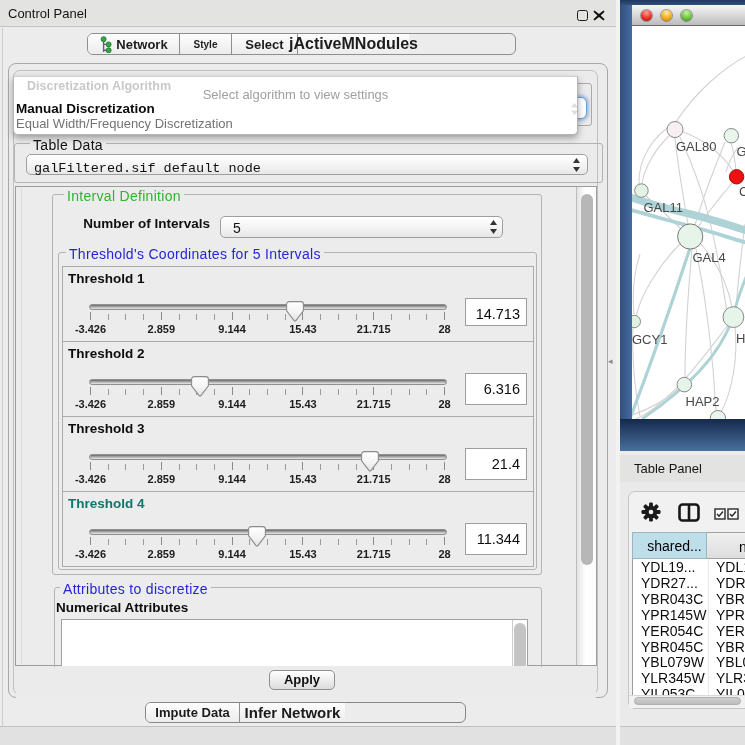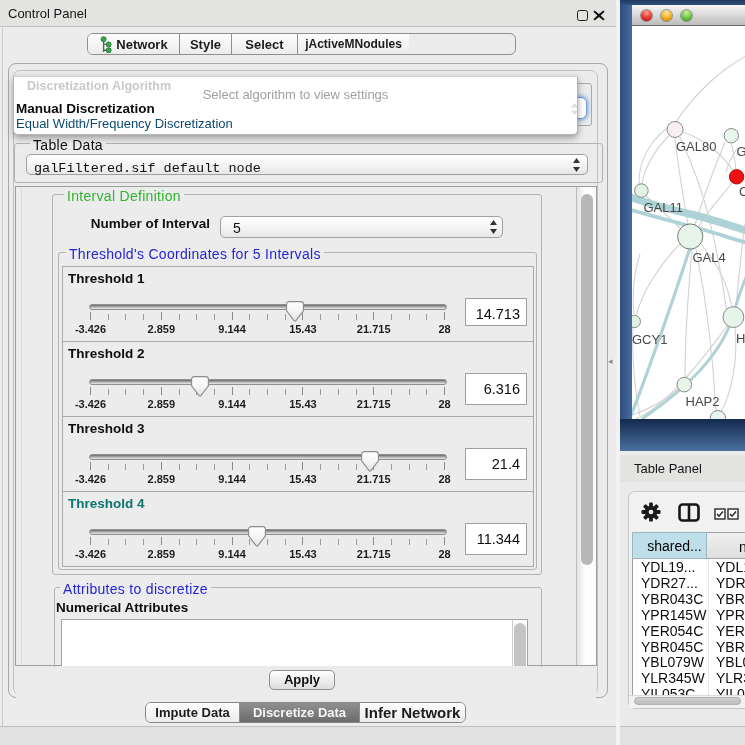--- a/index.html
+++ b/index.html
@@ -20,55 +20,55 @@
 </svg>
 
 <div class="abs" style="left:2px;top:28px;width:1px;height:698px;background:#cccccc;"></div>
 <div class="abs" style="left:87px;top:33px;width:429px;height:22px;border:1px solid #8f8f8f;border-radius:6px;overflow:hidden;display:flex;">
 <div style="width:91px;background:linear-gradient(#fdfdfd,#ececec);color:#1c1c1c;display:flex;align-items:center;justify-content:center;font-size:13px;font-weight:600;"><svg width="13" height="17" viewBox="0 0 13 17" style="margin-right:4px;">
         <path d="M4.6 3.2 V16 M4.6 8.4 H9.6 M4.6 14.3 H9.6" stroke="#5c6172" stroke-width="1.4" fill="none"></path>
         <circle cx="4.6" cy="3.2" r="2.5" fill="#37a648" stroke="#1e7d31" stroke-width="0.9"></circle>
         <circle cx="9.6" cy="8.4" r="2.5" fill="#37a648" stroke="#1e7d31" stroke-width="0.9"></circle>
         <circle cx="9.6" cy="14.3" r="2.5" fill="#37a648" stroke="#1e7d31" stroke-width="0.9"></circle>
       </svg>Network</div>
-<div style="width:52px;border-left:1px solid #8f8f8f;background:linear-gradient(#fdfdfd,#ececec);color:#1c1c1c;display:flex;align-items:center;justify-content:center;font-size:13px;font-weight:600;">Style</div>
+<div style="width:52px;border-left:1px solid #8f8f8f;background:linear-gradient(#fdfdfd,#ececec);color:#1c1c1c;display:flex;align-items:center;justify-content:center;font-size:10px;font-weight:600;">Style</div>
 <div style="width:66px;border-left:1px solid #8f8f8f;background:linear-gradient(#fdfdfd,#ececec);color:#1c1c1c;display:flex;align-items:center;justify-content:center;font-size:13px;font-weight:600;">Select</div>
-<div style="width:112px;border-left:1px solid #8f8f8f;background:linear-gradient(#fdfdfd,#ececec);color:#1c1c1c;display:flex;align-items:center;justify-content:center;font-size:12px;font-weight:600;">jActiveMNodules</div>
+<div style="width:112px;border-left:1px solid #8f8f8f;background:linear-gradient(#fdfdfd,#ececec);color:#1c1c1c;display:flex;align-items:center;justify-content:center;font-size:16px;font-weight:600;">jActiveMNodules</div>
 </div>
 <div class="abs" style="left:8px;top:63px;width:600px;height:635px;border:1.5px solid #a8a8a8;border-radius:8px;background:#ebebeb;"></div>
 <div class="abs" style="left:13px;top:70px;width:584.5px;height:625px;border:1px solid #c0c0c0;border-radius:7px;"></div>
 <div class="grp" style="left:13px;top:83px;width:579px;height:43px;border-color:#a9a9a9;"></div>
 <div class="abs" style="left:24px;top:97px;width:563px;height:22px;background:#fff;border:1.5px solid #6d9fd8;border-radius:6px;box-shadow:0 0 3px 2px rgba(100,150,215,0.55);"></div>
 
 <div class="abs" style="left:13px;top:76px;width:565px;height:59px;background:#fff;border:1px solid #b5b5b5;border-top-color:#cfcfcf;border-radius:0 0 5px 5px;box-shadow:0 3px 7px rgba(0,0,0,0.35);z-index:5;"></div>
 <div class="abs" style="left:27px;top:79px;font-size:12.5px;font-weight:700;color:#c9c9c9;z-index:6;">Discretization Algorithm</div>
 <div class="abs" style="left:13px;top:86.5px;width:565px;text-align:center;font-size:13px;color:#9f9f9f;z-index:6;">Select algorithm to view settings</div>
 <div class="abs" style="left:16px;top:101px;font-size:13.5px;font-weight:700;color:#0c0c0c;z-index:6;">Manual Discretization</div>
-<div class="abs" style="left:16px;top:116px;font-size:13px;color:#0c4a6e;z-index:6;">Equal Width/Frequency Discretization</div>
+<div class="abs" style="left:16px;top:116px;font-size:13px;color:#737373;z-index:6;">Equal Width/Frequency Discretization</div>
 <svg class="abs" style="left:570px;top:102px;z-index:6;" width="9" height="14" viewBox="0 0 9 14">
 <path d="M4.5 1 L8 5.5 L1 5.5 Z" fill="rgba(130,130,130,0.28)"></path>
     <path d="M4.5 13 L8 8.5 L1 8.5 Z" fill="rgba(130,130,130,0.28)"></path>
   </svg>
 
 <div class="grp" style="left:14px;top:143px;width:589px;height:40px;"></div>
 <div class="glabel" style="left:30px;top:136.5px;color:#111;">Table Data</div>
 <div class="cbox" style="left:26px;top:154px;width:562px;height:21px;"></div>
 <div class="cbtext" style="left:34px;top:161px;font-size:13.5px;font-family:Liberation Mono, monospace;">galFiltered.sif default node</div>
 <svg class="abs" style="left:572px;top:156.5px;" width="9" height="16" viewBox="0 0 9 16">
 <path d="M4.5 1 L8 6 L1 6 Z" fill="#333"></path>
     <path d="M4.5 15 L8 10 L1 10 Z" fill="#333"></path>
   </svg>
 <div class="abs" style="left:15px;top:186px;width:582px;height:480px;border:1px solid #9d9d9d;background:#ececec;overflow:hidden;"></div>
 <div class="abs" style="left:576px;top:187px;width:20px;height:478px;background:linear-gradient(to right,#e3e3e3,#ffffff 45%,#fbfbfb);border-left:1px solid #bcbcbc;"></div>
 <div class="abs" style="left:581px;top:194px;width:12px;height:371px;background:#b7b7b7;border-radius:6px;"></div>
 <div class="abs" style="left:21px;top:188px;width:1px;height:477px;background:#dcdcdc;"></div>
 <div class="abs" style="left:608px;top:356px;font-size:9px;color:#8a8a8a;">◂</div>
 <div class="grp" style="left:52px;top:194px;width:490px;height:381px;"></div>
 <div class="glabel" style="left:64px;top:188px;color:#2db52d;background:#ececec;">Interval Definition</div>
-<div class="abs bold" style="left:80px;top:216px;width:130px;text-align:right;font-size:13.5px;color:#101010;">Number of Interval</div>
+<div class="abs bold" style="left:80px;top:216px;width:130px;text-align:right;font-size:13.5px;color:#101010;">Number of Intervals</div>
 <div class="cbox" style="left:220px;top:215.5px;width:283px;height:22.5px;"></div>
 <div class="cbtext" style="left:233px;top:219.5px;font-size:14px;">5</div>
 <svg class="abs" style="left:489px;top:219px;" width="9" height="16" viewBox="0 0 9 16">
 <path d="M4.5 1 L8 6 L1 6 Z" fill="#333"></path>
     <path d="M4.5 15 L8 10 L1 10 Z" fill="#333"></path>
   </svg>
 <div class="grp" style="left:58px;top:252px;width:479px;height:318px;"></div>
 <div class="glabel" style="left:66px;top:246px;color:#2525d6;background:#ececec;">Threshold's Coordinates for 5 Intervals</div>
 <div class="abs" style="left:62px;top:266px;width:472px;height:76px;border:1px solid #ababab;background:#ececec;"></div>
 <div class="abs bold" style="left:68px;top:271px;font-size:13.5px;color:#0d0d0d;">Threshold 1</div>
@@ -162,21 +162,20 @@
 <div class="glabel" style="left:60px;top:581px;color:#2525d6;background:#ececec;">Attributes to discretize</div>
 <div class="abs bold" style="left:56px;top:600px;font-size:13.5px;color:#0d0d0d;">Numerical Attributes</div>
 <div class="abs" style="left:61px;top:619px;width:467px;height:47px;background:#fff;border:1px solid #a2a2a2;border-bottom:none;overflow:hidden;">
     <div style="position:absolute;right:0;top:0;width:15px;height:47px;background:#fdfdfd;border-left:1px solid #cccccc;"></div>
     <div style="position:absolute;right:1.5px;top:3px;width:12px;height:60px;background:#c4c4c4;border-radius:6px;"></div>
   </div>
 <div class="abs" style="left:16px;top:666.5px;width:580px;height:31px;background:#ebebeb;"></div>
 <div class="abs" style="left:269px;top:670px;width:66px;height:20px;border:1px solid #8f8f8f;border-radius:5px;background:linear-gradient(#ffffff,#dcdcdc);font-size:13px;font-weight:600;color:#0f0f0f;text-align:center;line-height:18px;">Apply</div>
 <div class="abs" style="left:145px;top:702px;width:321px;height:21px;border:1px solid #878787;border-radius:6px;overflow:hidden;display:flex;">
 <div style="width:93px;background:linear-gradient(#fdfdfd,#ececec);color:#1c1c1c;display:flex;align-items:center;justify-content:center;font-size:13px;font-weight:700;">Impute Data</div>
-<div style="width:120px;border-left:1px solid #8f8f8f;background:linear-gradient(#8f8f8f,#6c6c6c);color:#f5f5f5;display:flex;align-items:center;justify-content:center;font-size:13px;font-weight:600;">Discretize Data</div>
 <div style="width:106px;border-left:1px solid #8f8f8f;background:linear-gradient(#fdfdfd,#ececec);color:#1c1c1c;display:flex;align-items:center;justify-content:center;font-size:15px;font-weight:700;">Infer Network</div>
 </div>
 <div class="abs" style="left:0;top:726px;width:745px;height:19px;background:#e1e1e1;border-top:1px solid #c0c0c0;"></div>
 <div class="abs" style="left:616px;top:0;width:4px;height:745px;background:#f2f2f2;"></div>
 <div class="abs" style="left:620px;top:0;width:125px;height:451px;background:#3f67a5;"></div>
 <div class="abs" style="left:620px;top:0;width:125px;height:5px;background:linear-gradient(#20395c,#2f5080);"></div>
 <div class="abs" style="left:620px;top:5px;width:12px;height:414px;background:linear-gradient(to right,#2f4f7f,#466b9f);"></div>
 <div class="abs" style="left:632px;top:5px;width:113px;height:21px;background:linear-gradient(#f7f7f7,#bcbcbc);border-bottom:1px solid #6b6b6b;"></div>
 <div class="abs" style="left:640.5px;top:10px;width:11px;height:11px;border-radius:50%;background:radial-gradient(circle at 50% 25%,#ff9d94,#e8362a 55%,#a31106 95%);box-shadow:0 0 0 1px rgba(60,60,60,0.45);"></div>
 <div class="abs" style="left:660.5px;top:10px;width:11px;height:11px;border-radius:50%;background:radial-gradient(circle at 50% 25%,#ffe9a8,#f3ae1d 55%,#bd7c0e 95%);box-shadow:0 0 0 1px rgba(60,60,60,0.45);"></div>

